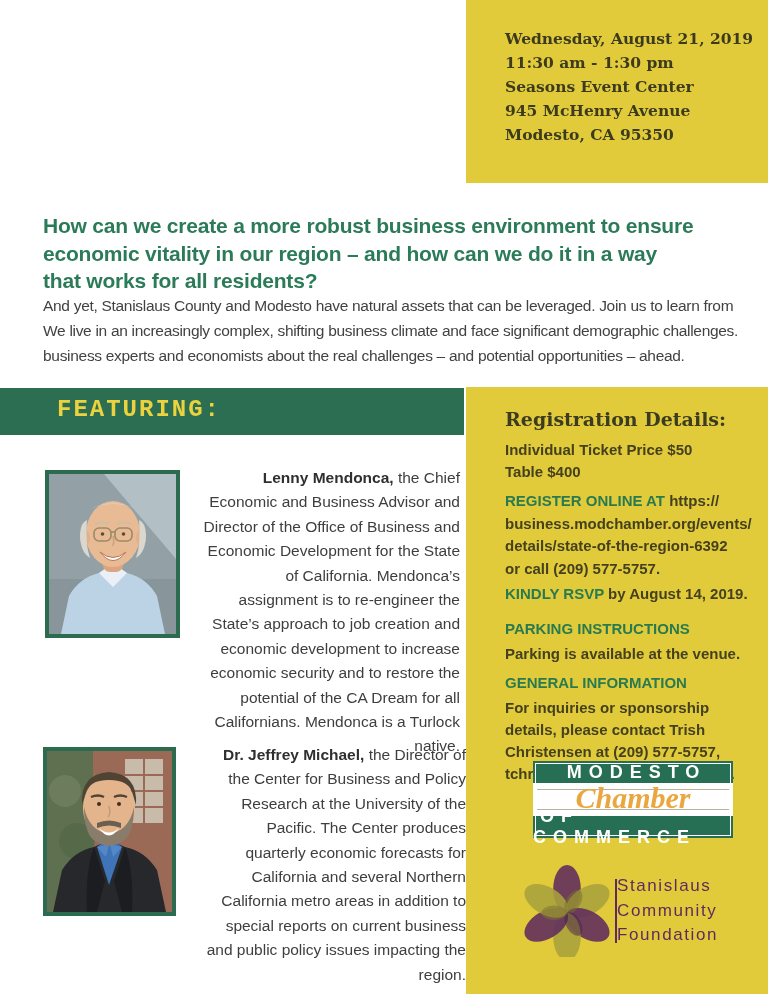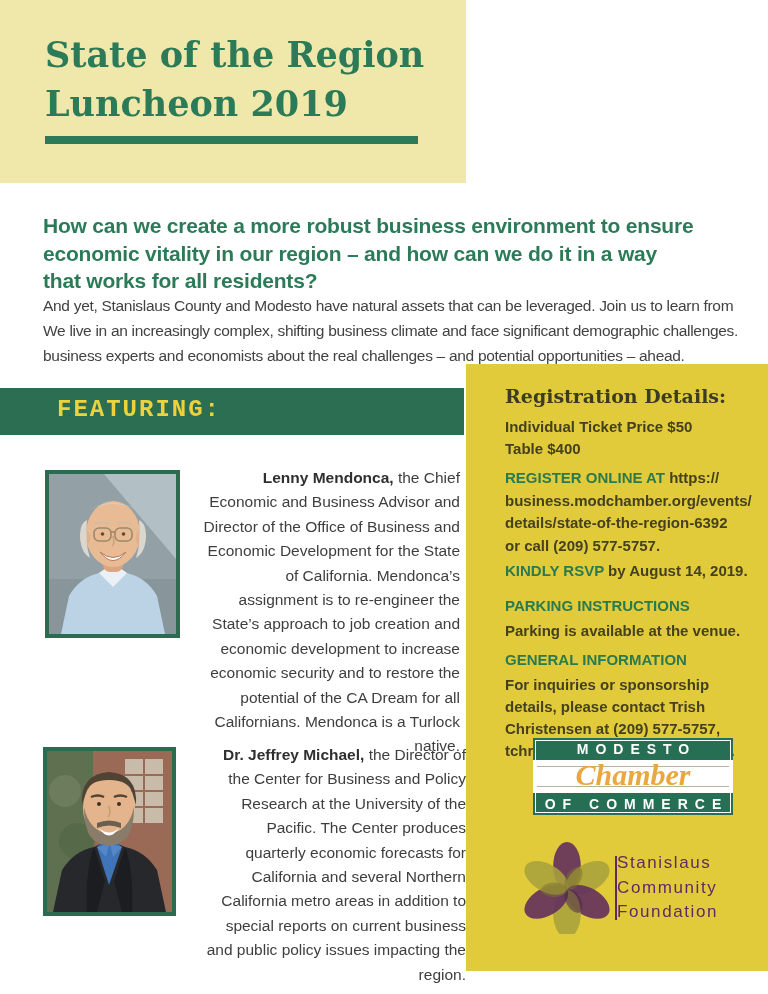--- a/index.html
+++ b/index.html
@@ -30,63 +30,65 @@
   .photo{position:absolute;border:4px solid #2d6b50;background:#9aa5aa;box-sizing:border-box;}
   .photo svg{display:block;}
   #photo1{left:45px;top:470px;width:135px;height:168px;}
   #photo2{left:43px;top:747px;width:133px;height:169px;}
   .bio{position:absolute;left:202px;font-size:15.5px;line-height:24.4px;color:#3e3e3e;text-align:right;}
   #bio1{top:466px;width:258px;}
   #bio2{top:743px;width:264px;}
   .bio b{color:#2f2f2f;}
 
   
-  .right-col{position:absolute;left:466px;top:364px;width:302px;height:607px;background:#e2cb3a;}
+  .right-col{position:absolute;left:466px;top:387px;width:302px;height:607px;background:#e2cb3a;}
   .rc{position:absolute;left:39px;white-space:nowrap;}
   .reg-heading{top:21px;font-family:"DejaVu Serif",serif;font-weight:bold;font-size:19px;color:#3b3c20;}
   .dark{font-weight:bold;font-size:15px;line-height:22px;color:#45411f;}
   .glabel{font-weight:bold;font-size:15px;color:#2a7a50;}
   .tickets{top:52px;}
   .register{top:103px;line-height:22.5px;}
   .rsvp{top:196px;}
   .parking-label{top:233px;}
   .parking-text{top:256px;}
   .info-label{top:287px;}
   .info-text{top:310px;}
 
   
   .chamber-logo{position:absolute;left:67px;top:374px;width:200px;height:77px;background:#266f55;
                 box-shadow:inset 0 0 0 2px #266f55, inset 0 0 0 3px #ffffff;display:flex;flex-direction:column;}
   .chamber-top,.chamber-bottom{height:22px;display:flex;align-items:center;justify-content:center;
-                color:#ffffff;font-weight:bold;font-size:14px;letter-spacing:7px;text-indent:7px;border-radius:8px;}
+                color:#ffffff;font-weight:bold;font-size:18px;letter-spacing:7px;text-indent:7px;border-radius:8px;}
   .chamber-mid{flex:1;background:#ffffff;position:relative;display:flex;align-items:flex-start;justify-content:center;}
   .chamber-mid::before,.chamber-mid::after{content:"";position:absolute;left:4px;right:4px;height:1px;background:#b9b19a;}
   .chamber-mid::before{top:6px;} .chamber-mid::after{bottom:6px;}
   .chamber-script{font-family:"Liberation Serif",serif;font-style:italic;font-weight:bold;font-size:30px;
                   color:#eba73f;position:relative;z-index:1;line-height:1;}
 
   
   .foundation{position:absolute;left:55px;top:478px;display:flex;align-items:center;}
   .flower{width:92px;height:92px;}
   .foundation-divider{width:2px;height:64px;background:#5e2b5f;margin-left:2px;}
   .foundation-text{color:#5e2b5f;font-size:17px;line-height:24.5px;letter-spacing:1.6px;}
 </style>
 </head>
 <body>
 
 <div id="page">
 
-  <div class="top-cream">
-    <div class="title">
-      <div>State of the Region</div>
-      <div>Luncheon 2019</div>
-    </div>
-    <div class="title-rule"></div>
-  </div>
-
+
+  <div class="top-yellow">
+    <div class="event-details">
+      <div>Wednesday, August 21, 2019</div>
+      <div>11:30 am - 1:30 pm</div>
+      <div>Seasons Event Center</div>
+      <div>945 McHenry Avenue</div>
+      <div>Modesto, CA 95350</div>
+    </div>
+  </div>
 
   <div class="headline">
     <div>How can we create a more robust business environment to ensure</div>
     <div>economic vitality in our region – and how can we do it in a way</div>
     <div>that works for all residents?</div>
   </div>
   <div class="body-text">
     <div>And yet, Stanislaus County and Modesto have natural assets that can be leveraged. Join us to learn from</div>
     <div>We live in an increasingly complex, shifting business climate and face significant demographic challenges.</div>
     <div>business experts and economists about the real challenges – and potential opportunities – ahead.</div>

